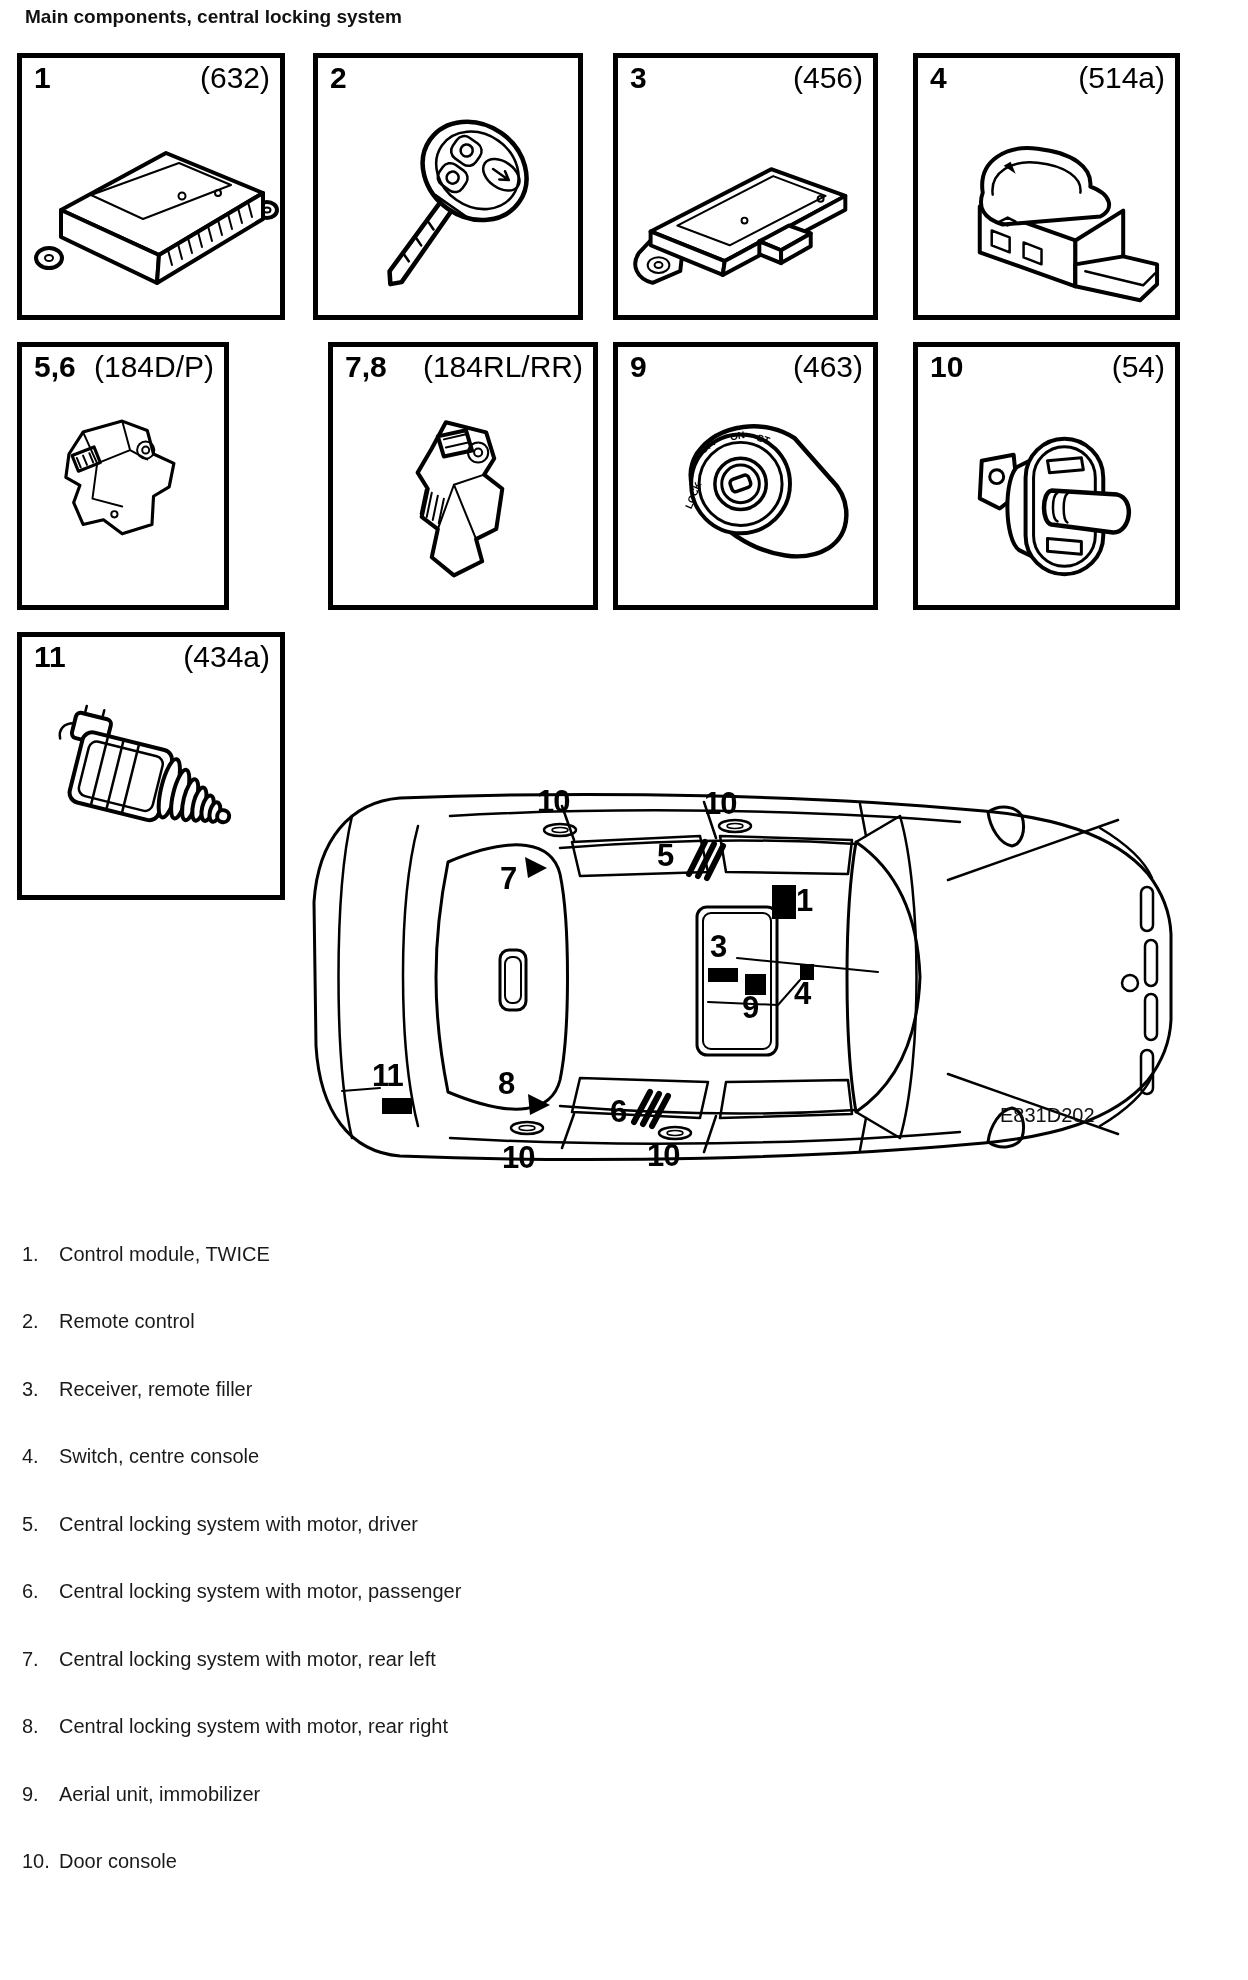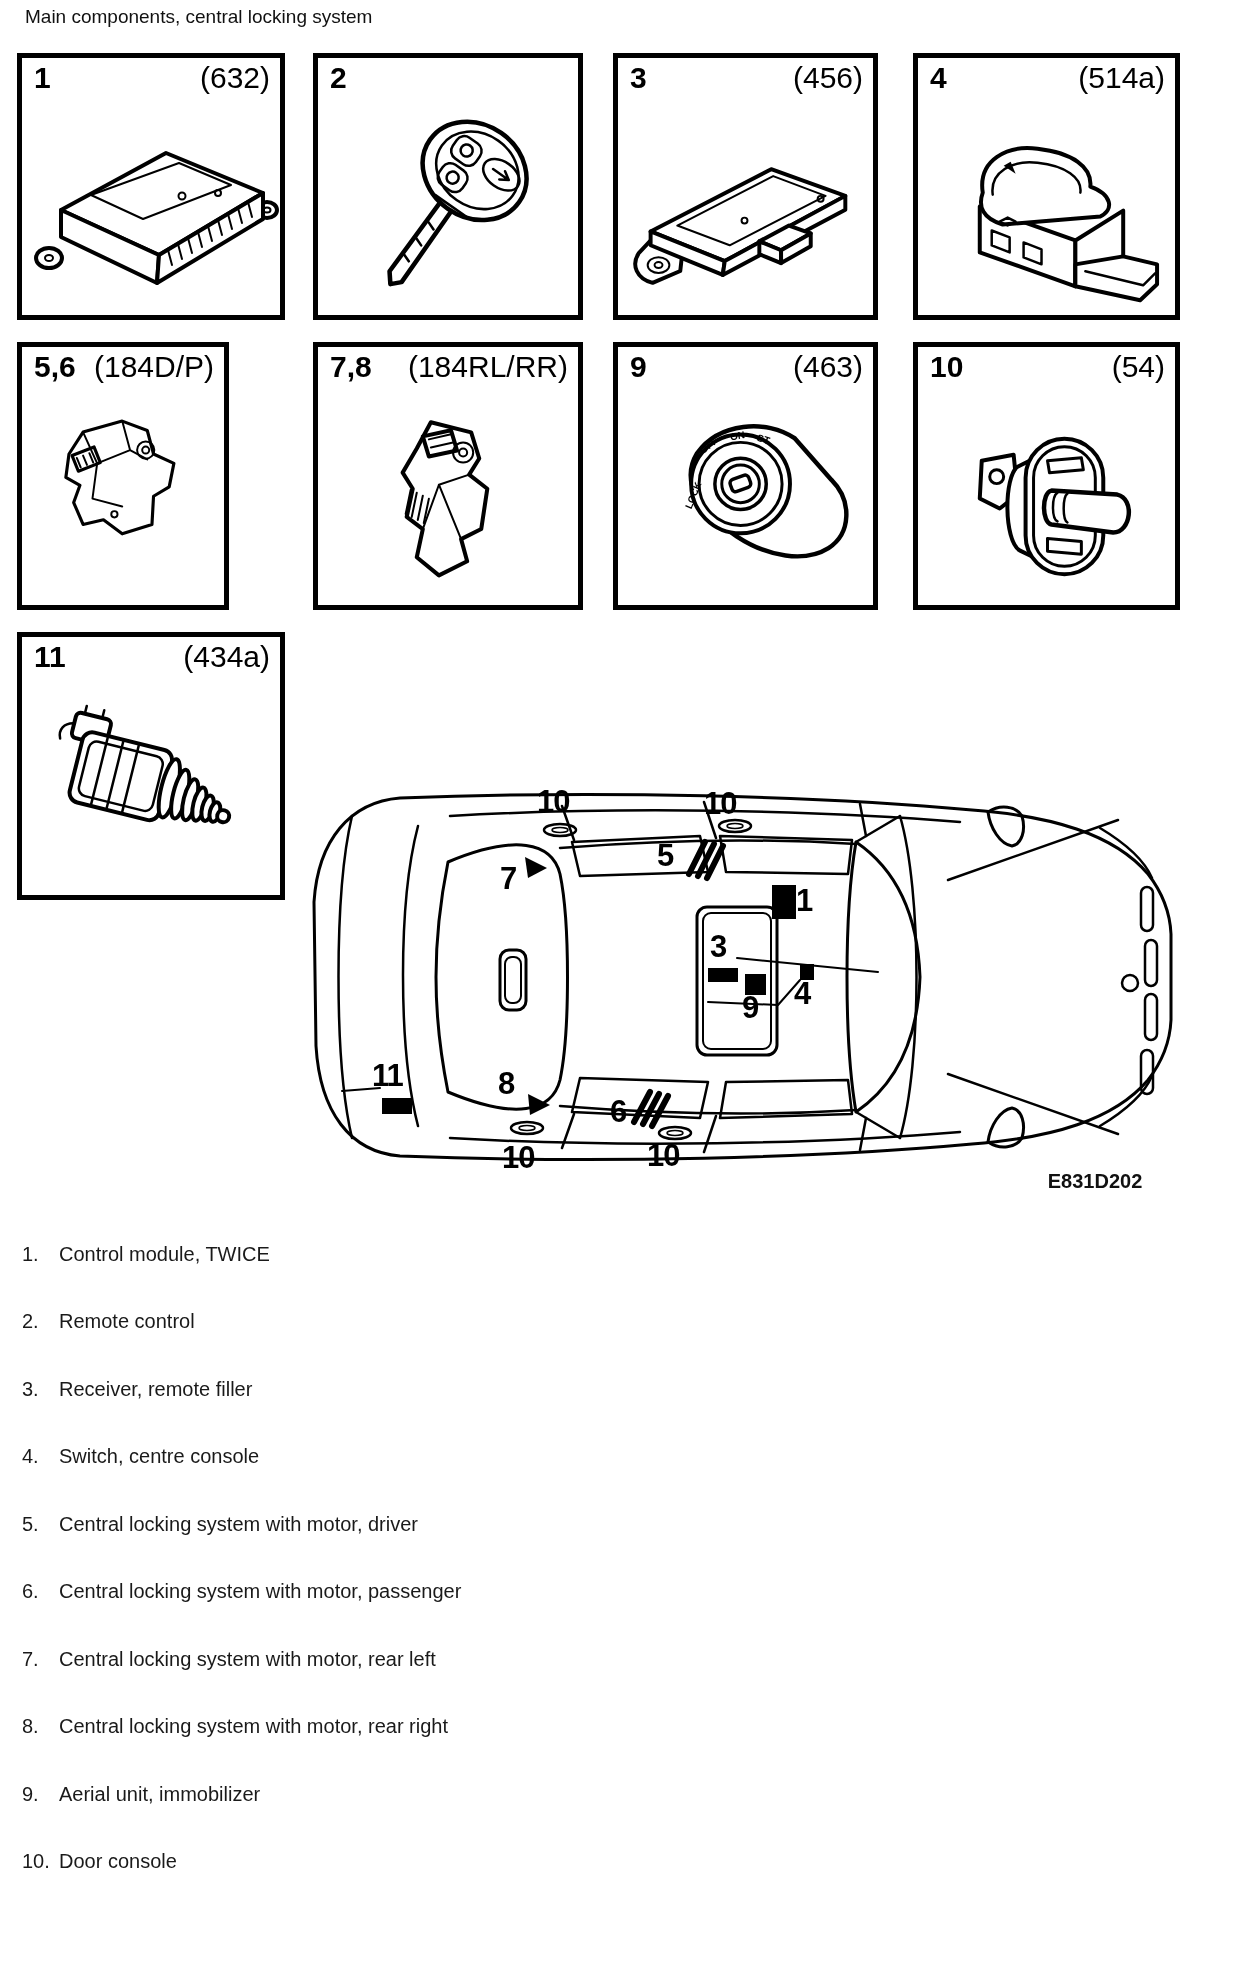--- a/index.html
+++ b/index.html
@@ -2,40 +2,40 @@
 <html><head>
 <meta charset="utf-8">
 <style>
   html,body{margin:0;padding:0;background:#e8e8e8;}
   .page{
     position:relative;width:1248px;height:1980px;background:#ffffff;
     font-family:"Liberation Sans",sans-serif;color:#000;overflow:hidden;
     margin:0 auto;
   }
   .page-title{
-    position:absolute;left:25px;top:6px;font-size:19px;font-weight:normal;color:#111;
+    position:absolute;left:25px;top:6px;font-size:19px;font-weight:bold;color:#111;
   }
   .comp-box{
     position:absolute;border:5px solid #000;background:#fff;box-sizing:border-box;
   }
   .box-num{
     position:absolute;left:12px;top:5px;font-size:30px;font-weight:bold;line-height:1;
   }
   .box-code{
     position:absolute;right:10px;top:5px;font-size:30px;font-weight:normal;line-height:1;
   }
   .comp-art{position:absolute;left:0;top:42px;width:100%;height:auto;display:block;}
   .car-wrap{position:absolute;left:300px;top:782px;width:880px;height:390px;}
   .car-svg{position:absolute;left:0;top:0;}
   .callout{
     position:absolute;font-size:31px;font-weight:bold;line-height:1;letter-spacing:-1px;
   }
   .figure-code{
-    position:absolute;left:1000px;top:1170px;width:190px;text-align:center;
-    font-size:20px;font-weight:bold;color:#111;
+    position:absolute;left:1000px;top:1104px;width:190px;text-align:left;
+    font-size:20px;font-weight:normal;color:#111;
   }
   .legend-item{
     position:absolute;left:22px;display:flex;font-size:20px;color:#1a1a1a;
   }
   .leg-num{width:37px;flex:0 0 37px;}
   .leg-text{white-space:nowrap;text-align:center;}
   svg{stroke-linejoin:round;stroke-linecap:round;}
   .dial-text{font-family:"Liberation Sans",sans-serif;font-weight:bold;}
 </style>
 </head>
@@ -144,21 +144,21 @@
       <g fill="none" stroke="#000" stroke-width="2.5">
         <path d="M 78,55 L 96,95 L 90,140 M 128,41 L 138,78 M 96,95 L 138,78 M 90,140 L 128,150 M 138,78 L 160,90"></path>
         <path d="M 70,88 l 5,12 M 78,85 l 5,12 M 86,82 l 5,12"></path>
         <circle cx="158" cy="78" r="11"></circle>
           <circle cx="158" cy="78" r="4.5"></circle>
         <circle cx="118" cy="160" r="4"></circle>
       </g>
     </svg>
   </div>
 
-  <div class="comp-box" style="left:313px;top:342px;width:270px;height:268px;">
+  <div class="comp-box" style="left:328px;top:342px;width:270px;height:268px;">
     <div class="box-num">7,8</div>
     <div class="box-code">(184RL/RR)</div>
     <svg class="comp-art" viewBox="0 0 258 215">
       <g fill="#fff" stroke="#000" stroke-width="4">
         <path d="M 112,33 L 152,43 L 160,69 L 150,85 L 168,99 L 162,139 L 142,149 L 148,171 L 120,185 L 98,167 L 104,139 L 88,127 L 94,99 L 84,83 L 98,59 Z"></path>
         <path d="M 104,47 L 132,41 L 138,61 L 110,67 Z"></path>
       </g>
       <g fill="none" stroke="#000" stroke-width="2">
         <path d="M 110,50 l 22,-5 M 112,58 l 22,-5"></path>
         <path d="M 92,100 l -5,24 M 98,103 l -5,24 M 104,106 l -5,24 M 110,109 l -5,24"></path>

